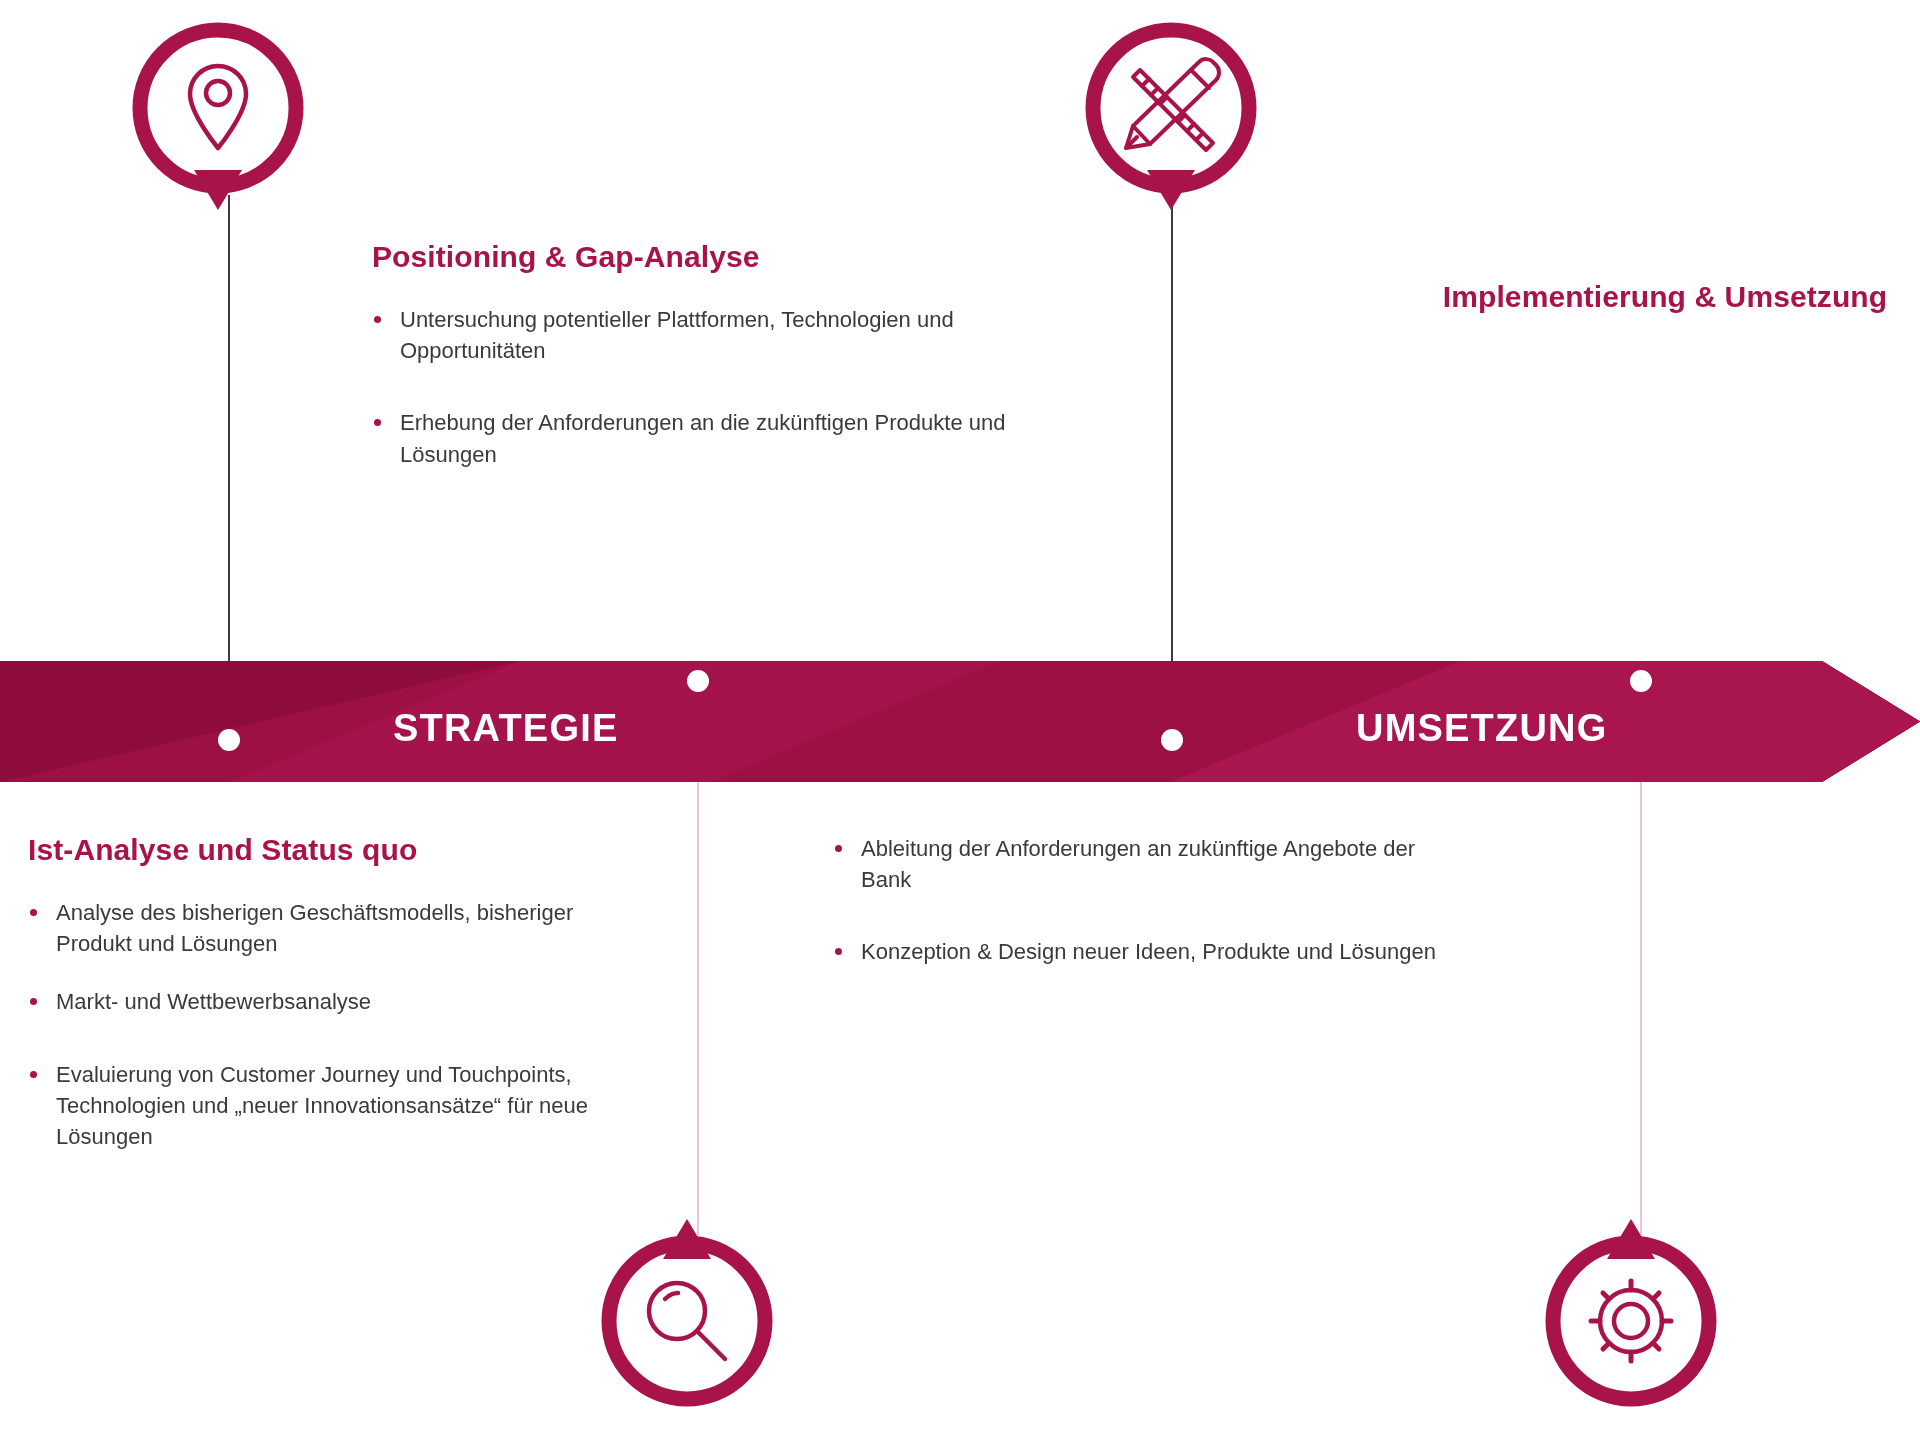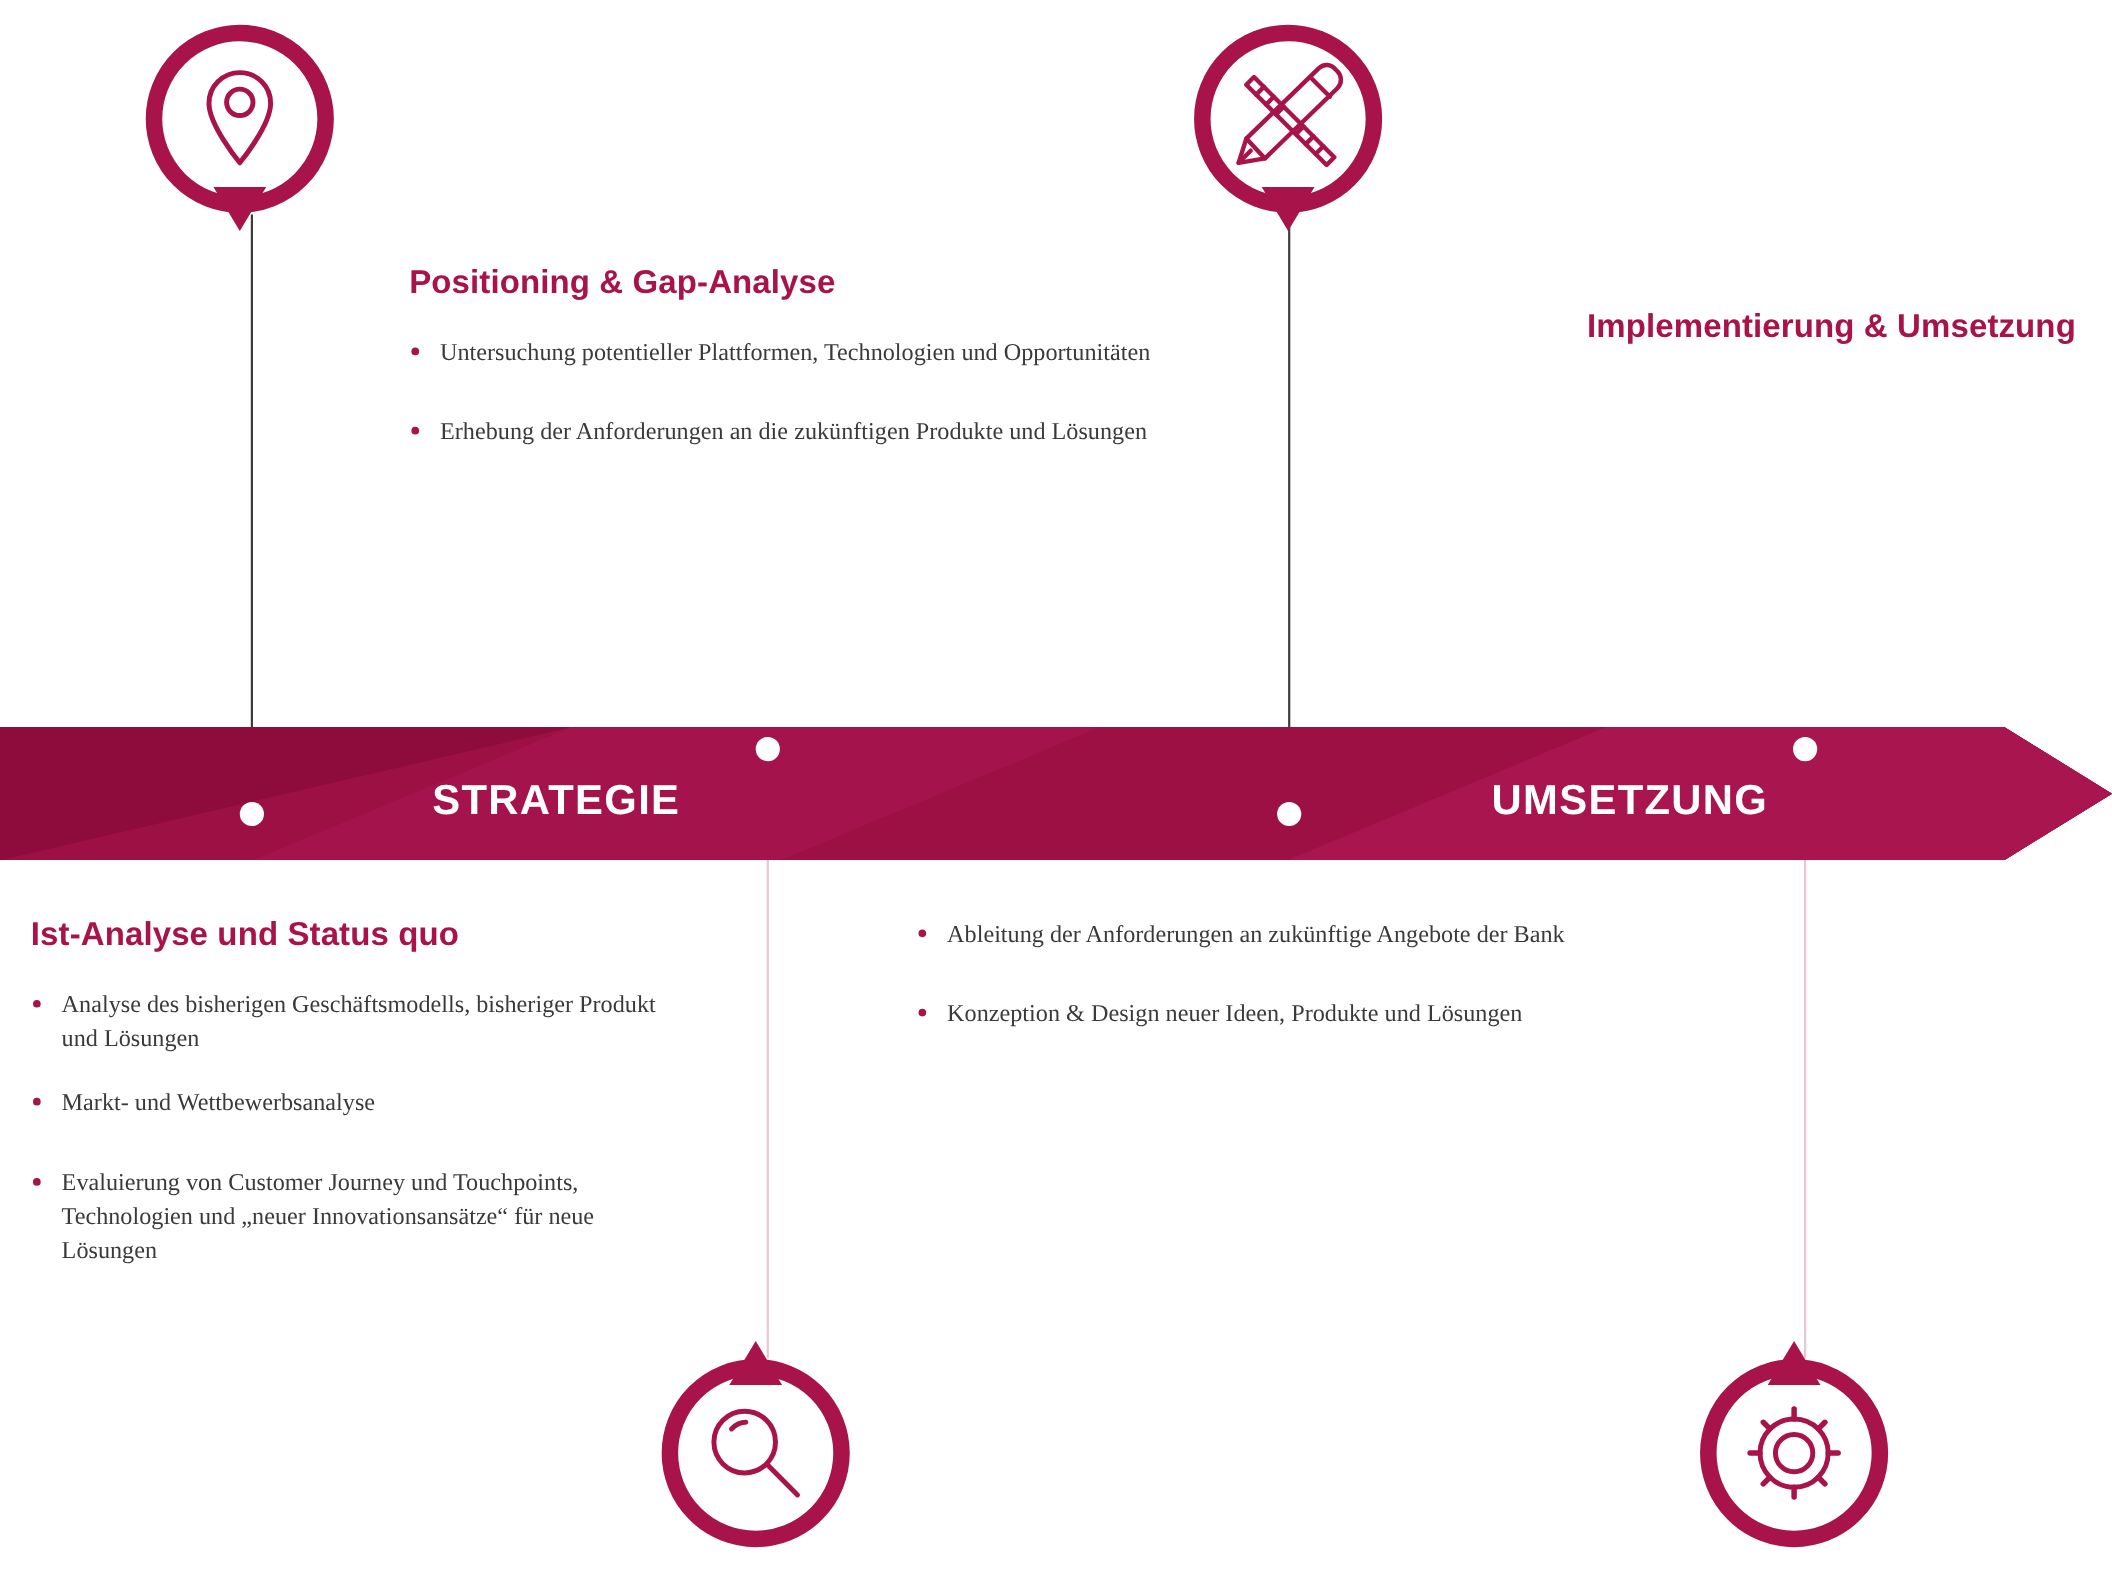--- a/index.html
+++ b/index.html
@@ -69,21 +69,20 @@
     font-weight: bold;
     font-size: 30px;
     margin: 0 0 30px 0;
     white-space: nowrap;
     letter-spacing: 0.1px;
   }
   .bullets {
     list-style: none;
     margin: 0;
     padding: 0;
-    font-family: Liberation Serif, serif;
   }
   .bullets li {
     position: relative;
     padding-left: 28px;
     margin-bottom: 27px;
     color: #3a3a3a;
     font-size: 22px;
     line-height: 1.42;
     font-weight: 300;
   }

